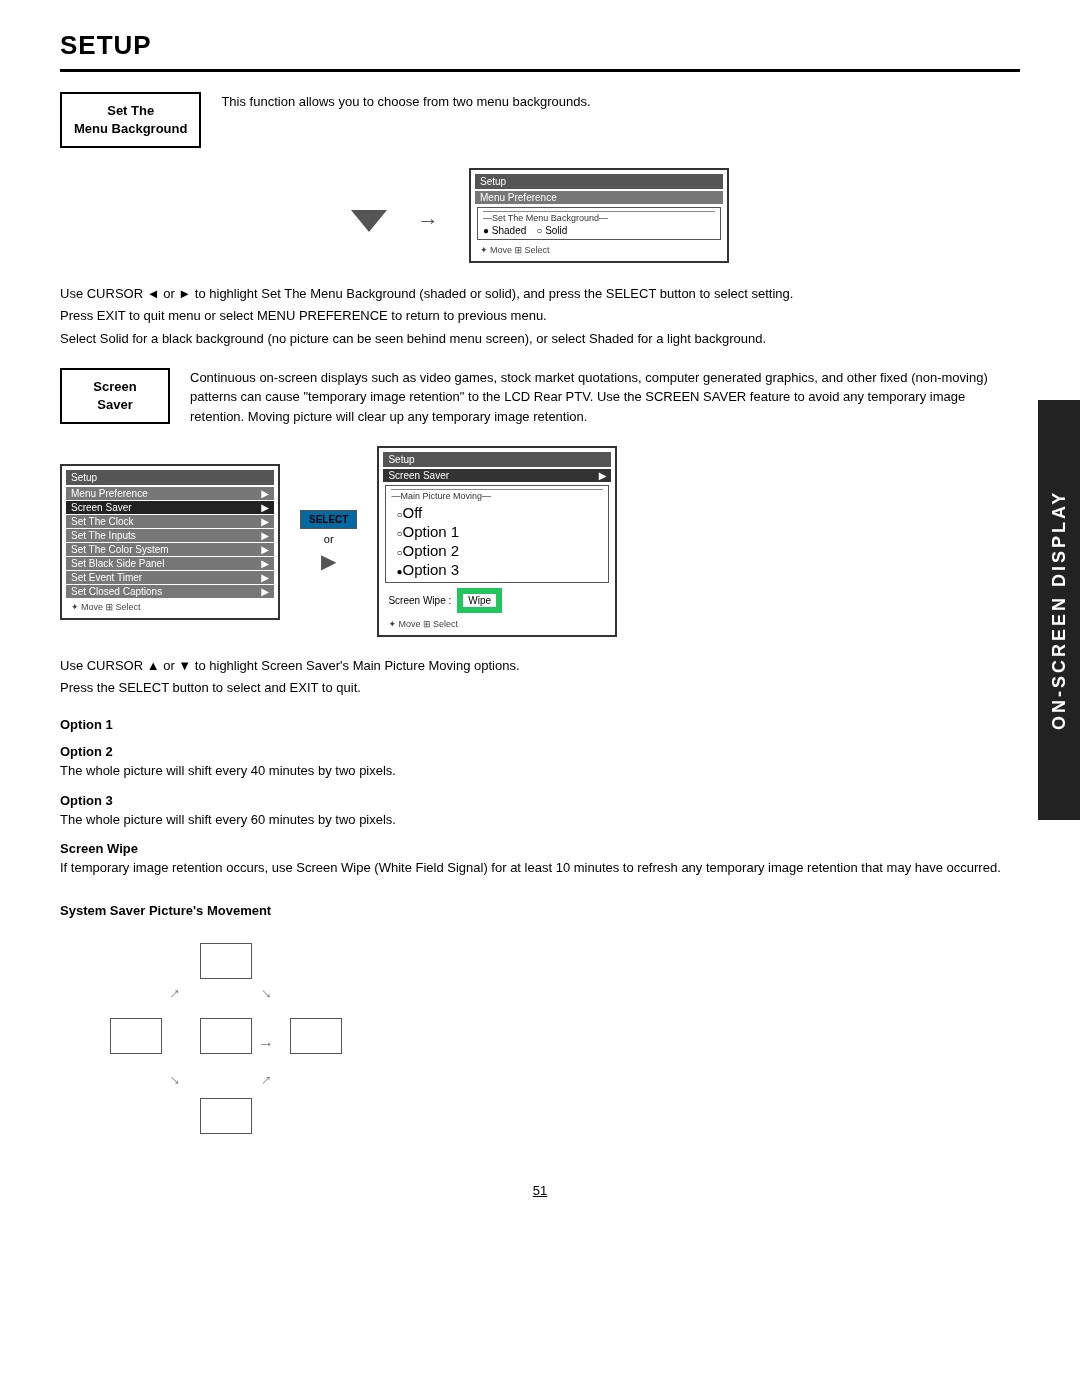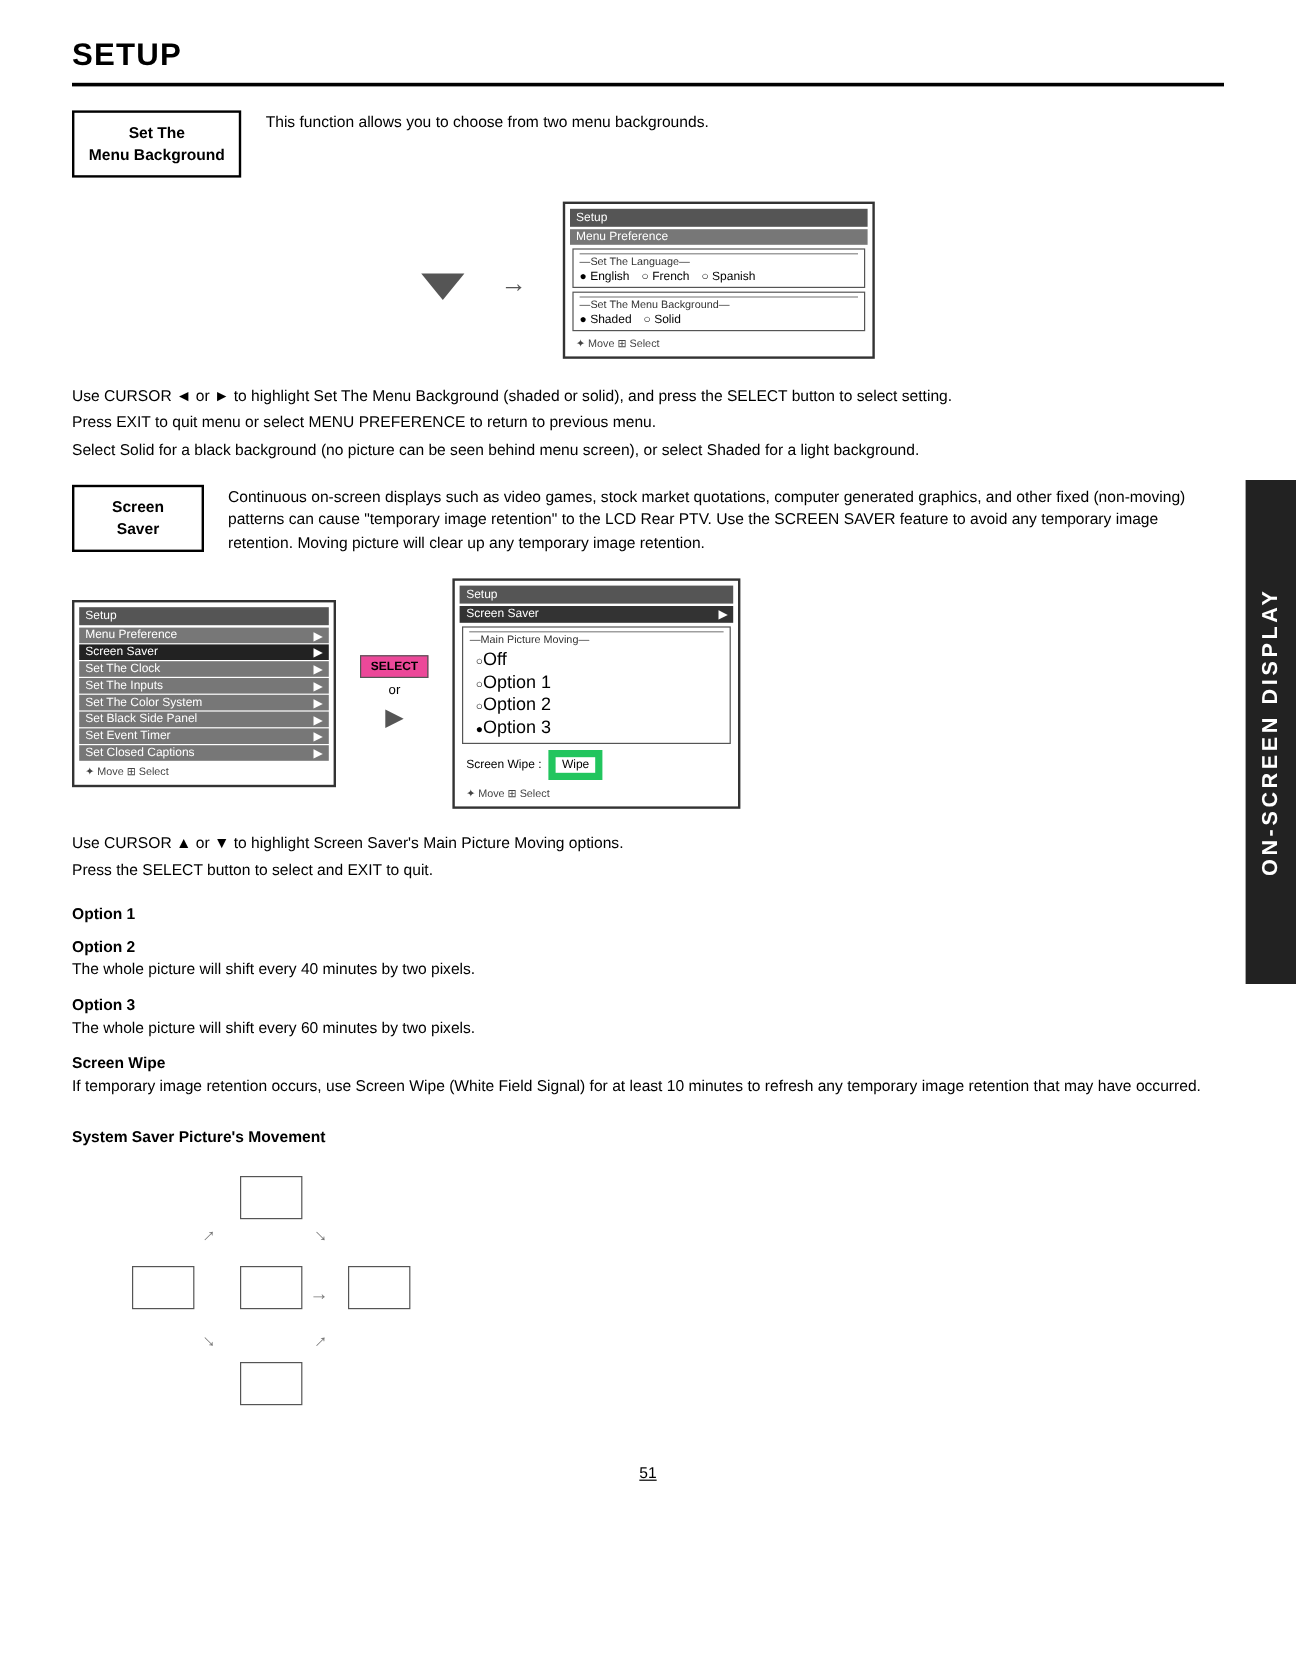--- a/index.html
+++ b/index.html
@@ -201,21 +201,21 @@
       flex-direction: column;
       align-items: center;
       gap: 4px;
       font-size: 10px;
     }
 
     .select-btn {
       border: 1px solid #555;
       padding: 3px 8px;
       font-size: 10px;
-      background: #ec4899;
+      background: #0369a1;
       font-weight: bold;
     }
 
     .arrow-right-btn {
       font-size: 20px;
       color: #555;
     }
 
     
     .tv-screen-right {
@@ -382,28 +382,20 @@
 
   <div style="display:flex;flex-direction:column;align-items:center;gap:0;">
     <div class="arrow-down-shape"></div>
   </div>
 
   <div class="arrow-right-shape">→</div>
 
   <div class="tv-screen">
     <div class="tv-header">Setup</div>
     <div class="tv-menu-item">Menu Preference</div>
-    <div class="tv-group">
-      <div class="tv-group-title">—Set The Language—</div>
-      <div class="radio-row">
-        <span class="radio-filled"> English</span>
-        <span class="radio-empty"> French</span>
-        <span class="radio-empty"> Spanish</span>
-      </div>
-    </div>
     <div class="tv-group">
       <div class="tv-group-title">—Set The Menu Background—</div>
       <div class="radio-row">
         <span class="radio-filled"> Shaded</span>
         <span class="radio-empty"> Solid</span>
       </div>
     </div>
     <div class="tv-footer">✦ Move  ⊞ Select</div>
   </div>
 </div>

